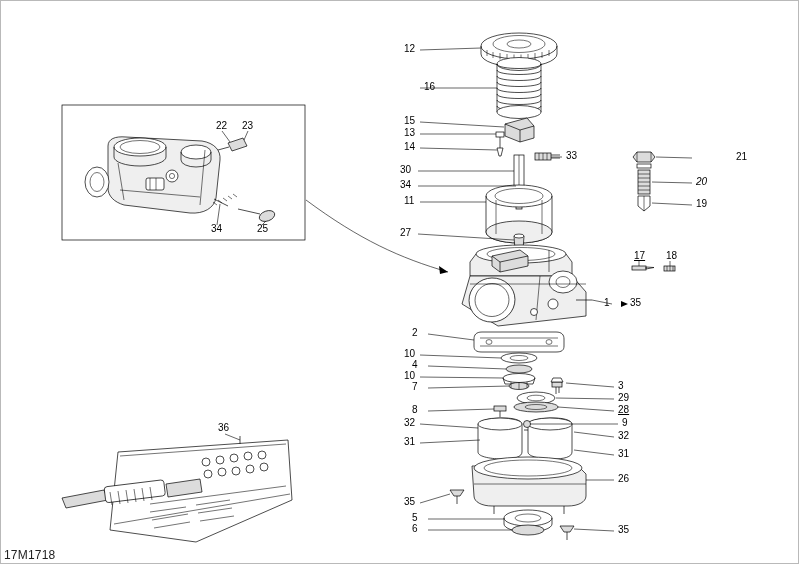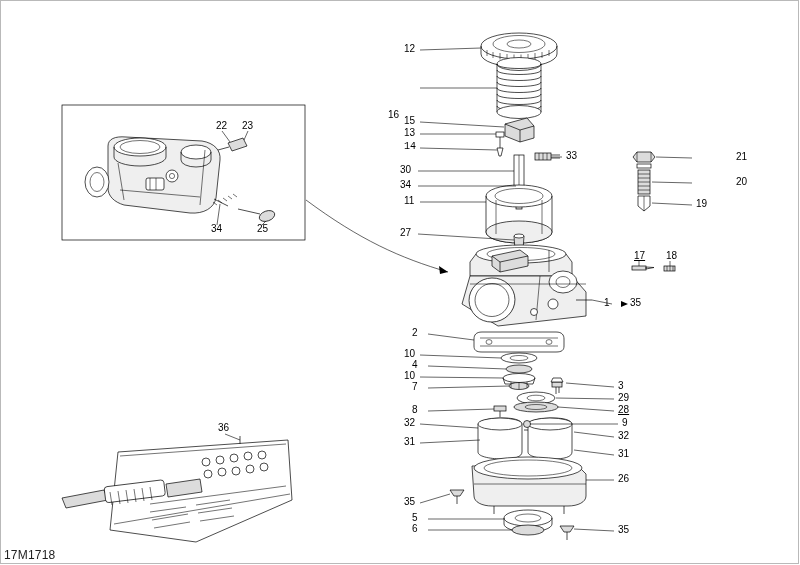--- a/index.html
+++ b/index.html
@@ -347,31 +347,31 @@
       <path d="M262,225 L266,221"></path>
       <path d="M225,434 L240,440"></path>
     </g>
 
     <path d="M628,304 L621,301 L621,307 Z" fill="#000"></path>
   </svg>
 
   <div class="border-frame"></div>
 
   <div class="callout" style="left:404px; top:44px;">12</div>
-  <div class="callout" style="left:388px; top:82px;margin-top:28px;">16</div>
+  <div class="callout" style="left:424px; top:82px;">16</div>
   <div class="callout" style="left:404px; top:116px;text-align:center;">15</div>
   <div class="callout" style="left:404px; top:128px;">13</div>
-  <div class="callout" style="left:404px; top:142px;font-family:Liberation Mono, monospace;">14</div>
+  <div class="callout" style="left:404px; top:142px;">14</div>
   <div class="callout" style="left:566px; top:151px;">33</div>
   <div class="callout" style="left:400px; top:165px;">30</div>
   <div class="callout" style="left:400px; top:180px;">34</div>
   <div class="callout" style="left:404px; top:196px;">11</div>
   <div class="callout" style="left:400px; top:228px;">27</div>
   <div class="callout" style="left:736px; top:152px;">21</div>
-  <div class="callout" style="left:736px; top:177px;">20</div>
+  <div class="callout" style="left:696px; top:177px;font-style:italic;">20</div>
   <div class="callout" style="left:696px; top:199px;">19</div>
   <div class="callout" style="left:634px; top:251px;text-decoration:underline;">17</div>
   <div class="callout" style="left:666px; top:251px;">18</div>
   <div class="callout" style="left:604px; top:298px;">1</div>
   <div class="callout" style="left:630px; top:298px;">35</div>
   <div class="callout" style="left:216px; top:121px;">22</div>
   <div class="callout" style="left:242px; top:121px;">23</div>
   <div class="callout" style="left:211px; top:224px;">34</div>
   <div class="callout" style="left:257px; top:224px;">25</div>
   <div class="callout" style="left:412px; top:328px;">2</div>

